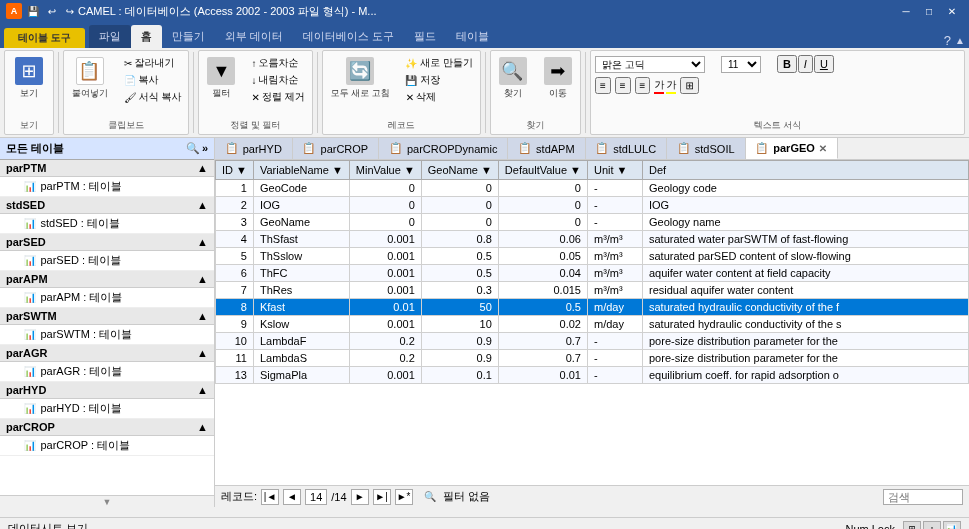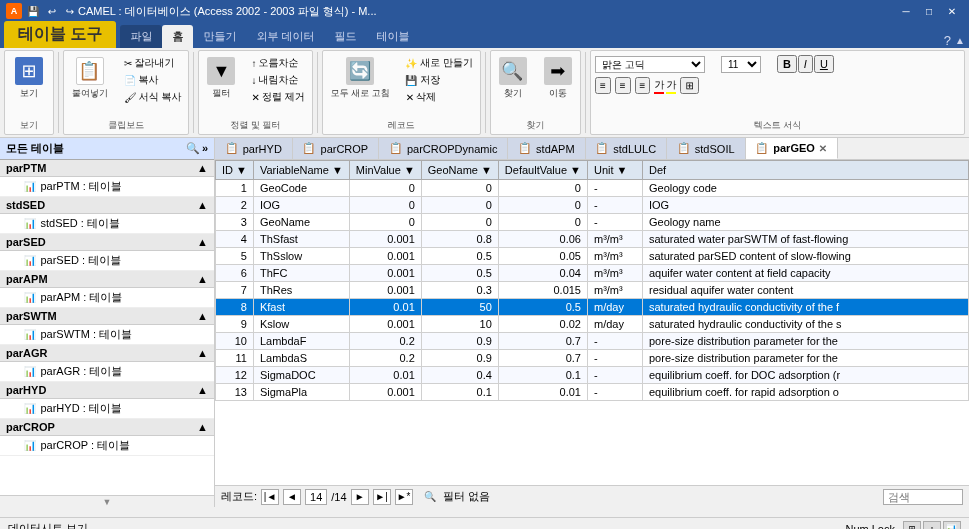--- a/index.html
+++ b/index.html
@@ -82,25 +82,26 @@
   </div>
   <div class="app-title-text">CAMEL : 데이터베이스 (Access 2002 - 2003 파일 형식) - M...</div>
   <div class="window-controls">
     <div class="win-btn">─</div>
     <div class="win-btn">□</div>
     <div class="win-btn win-btn-close">✕</div>
   </div>
 </div>
 
 <div style="display:flex;background:#2b579a;height:26px;align-items:flex-end;padding-left:4px;">
-  <div style="padding:3px 14px;font-size:16px;cursor:pointer;background:#e8c000;color:#333;border-radius:3px 3px 0 0;margin-right:4px;font-weight:bold;">테이블 도구</div>
+  <div style="padding:3px 14px;font-size:10px;cursor:pointer;background:#e8c000;color:#333;border-radius:3px 3px 0 0;margin-right:4px;font-weight:bold;">테이블 도구</div>
   <div style="padding:4px 10px;font-size:11px;cursor:pointer;color:#d0d8f0;border-radius:3px 3px 0 0;background:rgba(0,0,0,0.2);">파일</div>
   <div style="padding:4px 10px;font-size:11px;cursor:pointer;background:#f0f0f0;color:#333;border-radius:3px 3px 0 0;font-weight:bold;">홈</div>
   <div style="padding:4px 10px;font-size:11px;cursor:pointer;color:#d0d8f0;border-radius:3px 3px 0 0;">만들기</div>
   <div style="padding:4px 10px;font-size:11px;cursor:pointer;color:#d0d8f0;border-radius:3px 3px 0 0;">외부 데이터</div>
+  <div style="padding:4px 10px;font-size:11px;cursor:pointer;color:#d0d8f0;border-radius:3px 3px 0 0;">데이터베이스 도구</div>
   <div style="padding:4px 10px;font-size:11px;cursor:pointer;color:#d0d8f0;border-radius:3px 3px 0 0;">필드</div>
   <div style="padding:4px 10px;font-size:11px;cursor:pointer;color:#d0d8f0;border-radius:3px 3px 0 0;">테이블</div>
   <div style="flex:1;display:flex;justify-content:flex-end;align-items:center;padding-right:4px;">
     <div style="color:#d0d8f0;font-size:13px;cursor:pointer;">?</div>
     <div style="color:#d0d8f0;font-size:10px;cursor:pointer;margin-left:4px;">▲</div>
   </div>
 </div>
 
 <div class="ribbon">
 
@@ -450,29 +451,20 @@
             <tr>
       <td class="col-id">11</td>
       <td class="col-var">LambdaS</td>
       <td class="col-min">0.2</td>
       <td class="col-max">0.9</td>
       <td class="col-def">0.7</td>
       <td class="col-unit">-</td>
       <td class="col-desc">pore-size distribution parameter for the</td>
     </tr>
             <tr>
-      <td class="col-id">12</td>
-      <td class="col-var">SigmaDOC</td>
-      <td class="col-min">0.01</td>
-      <td class="col-max">0.4</td>
-      <td class="col-def">0.1</td>
-      <td class="col-unit">-</td>
-      <td class="col-desc">equilibrium coeff. for DOC adsorption (r</td>
-    </tr>
-            <tr>
       <td class="col-id">13</td>
       <td class="col-var">SigmaPla</td>
       <td class="col-min">0.001</td>
       <td class="col-max">0.1</td>
       <td class="col-def">0.01</td>
       <td class="col-unit">-</td>
       <td class="col-desc">equilibrium coeff. for rapid adsorption o</td>
     </tr>
           </tbody>
       </table>

